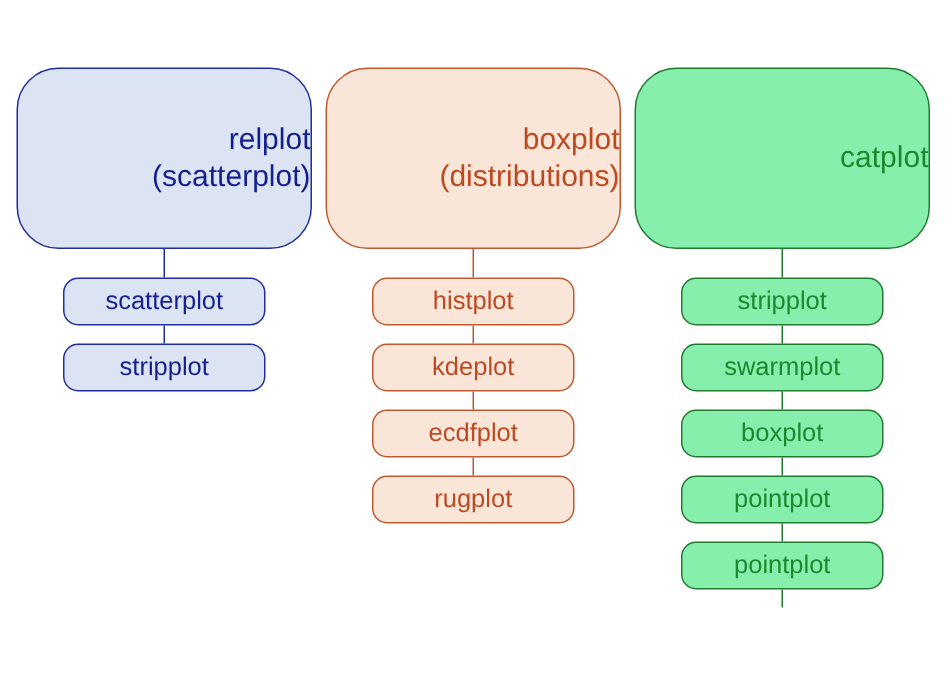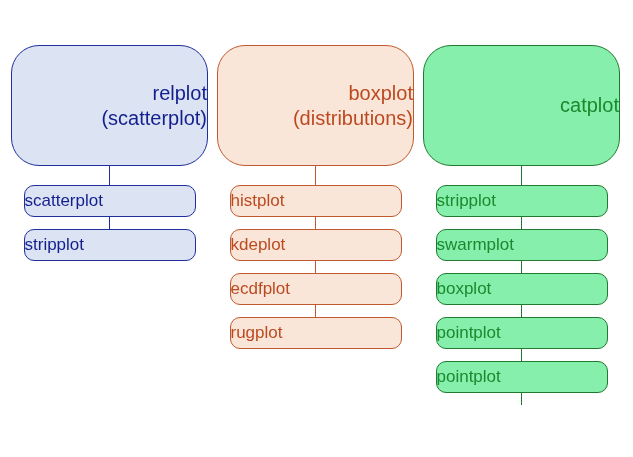--- a/index.html
+++ b/index.html
@@ -37,26 +37,27 @@
     display: flex;
     flex-direction: column;
     align-items: flex-end;
     justify-content: center;
     font-size: 20px;
     line-height: 25px;
     text-align: center;
   }
   .child-box {
     box-sizing: border-box;
-    width: 172px;
+    width: 135px;
     height: 32px;
     border-radius: 10px;
     border: 1.4px solid;
     display: flex;
     align-items: center;
+    justify-content: center;
     font-size: 17px;
     text-align: center;
   }
   .connector {
     width: 1.5px;
     height: 12px;
     flex: 0 0 auto;
   }
   .connector.first { height: 19px; }
 

